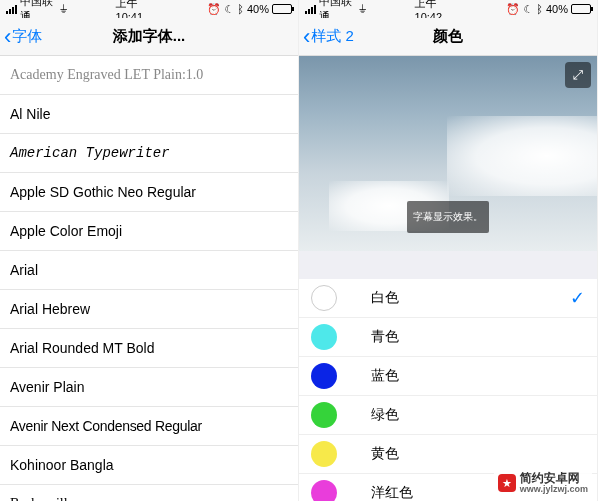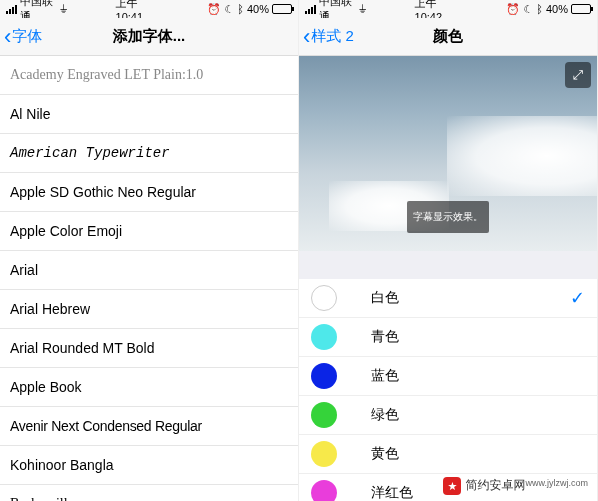--- a/index.html
+++ b/index.html
@@ -200,21 +200,21 @@
       width: 18px;
       height: 18px;
       background: #d22;
       border-radius: 4px;
       display: flex;
       align-items: center;
       justify-content: center;
       color: #fff;
       font-size: 11px;
     }
-    .wm-text { display: flex; flex-direction: row; line-height: 1.1; }
+    .wm-text { display: flex; flex-direction: column; line-height: 1.1; font-weight: bold; }
     .wm-url { font-size: 9px; color: #666; }
   </style>
 </head>
 <body>
 
 <div class="screen">
   <div class="status-bar">
     <div class="status-left">
       <span class="signal-bars">
           <span></span>
@@ -243,21 +243,21 @@
   </div>
   <div class="font-list" id="font-list">
       <div class="font-row serif">Academy Engraved LET Plain:1.0</div>
       <div class="font-row ">Al Nile</div>
       <div class="font-row typewriter">American Typewriter</div>
       <div class="font-row ">Apple SD Gothic Neo Regular</div>
       <div class="font-row ">Apple Color Emoji</div>
       <div class="font-row ">Arial</div>
       <div class="font-row ">Arial Hebrew</div>
       <div class="font-row bold">Arial Rounded MT Bold</div>
-      <div class="font-row light">Apple Book</div>
+      <div class="font-row light">Avenir Plain</div>
       <div class="font-row condensed">Avenir Next Condensed Regular</div>
       <div class="font-row ">Kohinoor Bangla</div>
       <div class="font-row bask">Baskerville</div>
     </div>
 </div>
 
 <div class="screen">
   <div class="status-bar">
     <div class="status-left">
       <span class="signal-bars">

